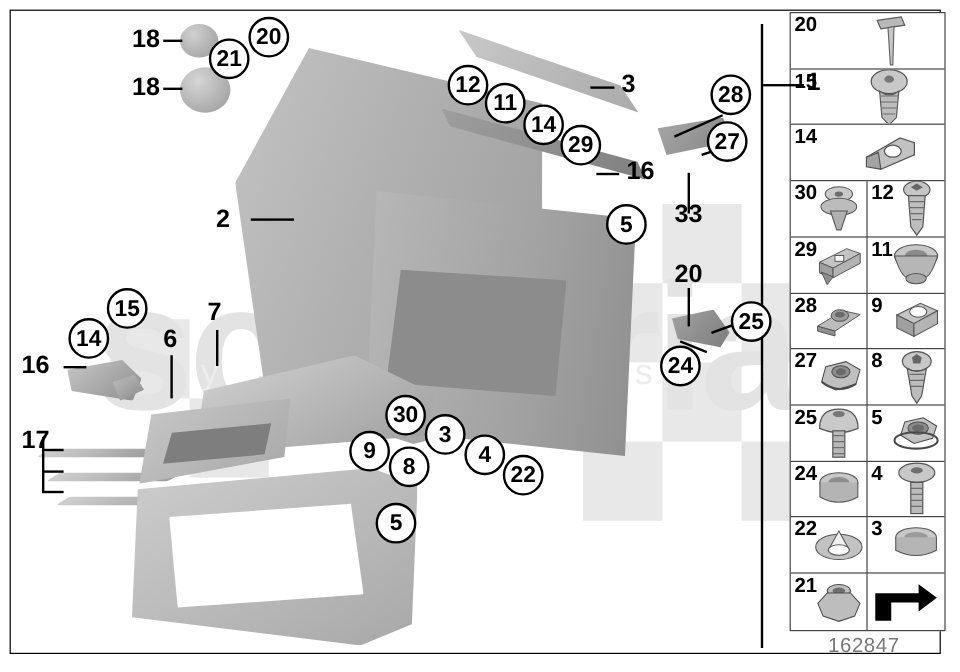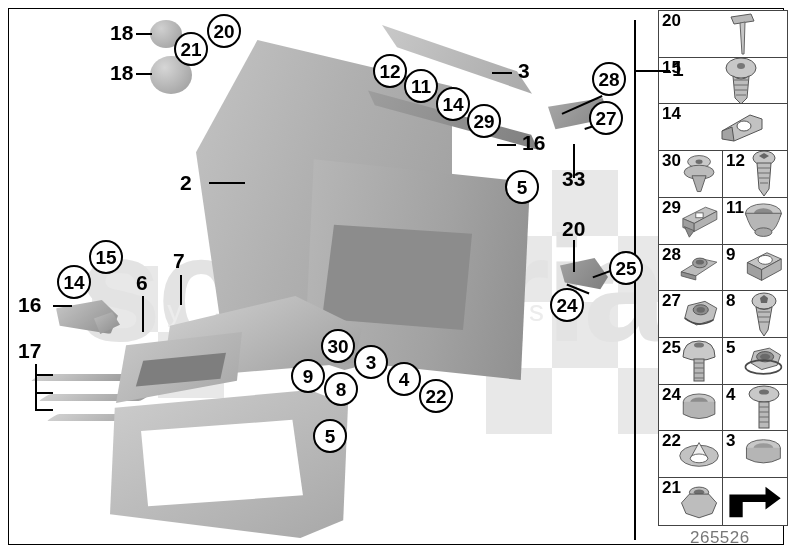--- a/index.html
+++ b/index.html
@@ -193,21 +193,21 @@
   <div class="lead h" style="left:566px;top:288px;width:24px;transform:rotate(22deg);height:1.6px;"></div>
 
   <div class="lbl" style="left:110px;top:22px;">18</div>
   <div class="lbl" style="left:110px;top:62px;text-align:center;">18</div>
   <div class="lbl" style="left:180px;top:172px;">2</div>
   <div class="lbl" style="left:518px;top:60px;">3</div>
   <div class="lbl" style="left:522px;top:132px;">16</div>
   <div class="lbl" style="left:562px;top:168px;">33</div>
   <div class="lbl" style="left:562px;top:218px;">20</div>
   <div class="lbl" style="left:18px;top:294px;text-align:center;">16</div>
-  <div class="lbl" style="left:18px;top:340px;">17</div>
+  <div class="lbl" style="left:18px;top:356px;">17</div>
   <div class="lbl" style="left:136px;top:272px;">6</div>
   <div class="lbl" style="left:173px;top:250px;">7</div>
   <div class="lbl" style="left:672px;top:58px;">1</div>
 
   <div class="cal" style="left:207px;top:14px;">
       <span>20</span>
     </div>
   <div class="cal" style="left:174px;top:32px;">
       <span>21</span>
     </div>
@@ -500,14 +500,14 @@
           <span class="num"></span>
           <span class="ico" style="left: 6%;">
             <svg viewBox="0 0 60 40" width="58" height="38">
               <polygon points="2,12 40,12 40,4 56,16 40,28 40,20 16,20 16,36 2,36" fill="#000"></polygon>
             </svg>
           </span>
         </div>
       </div>
     </div>
 
-  <div class="imgno">265526</div>
+  <div class="imgno">162847</div>
 </div>
 
 </body></html>

